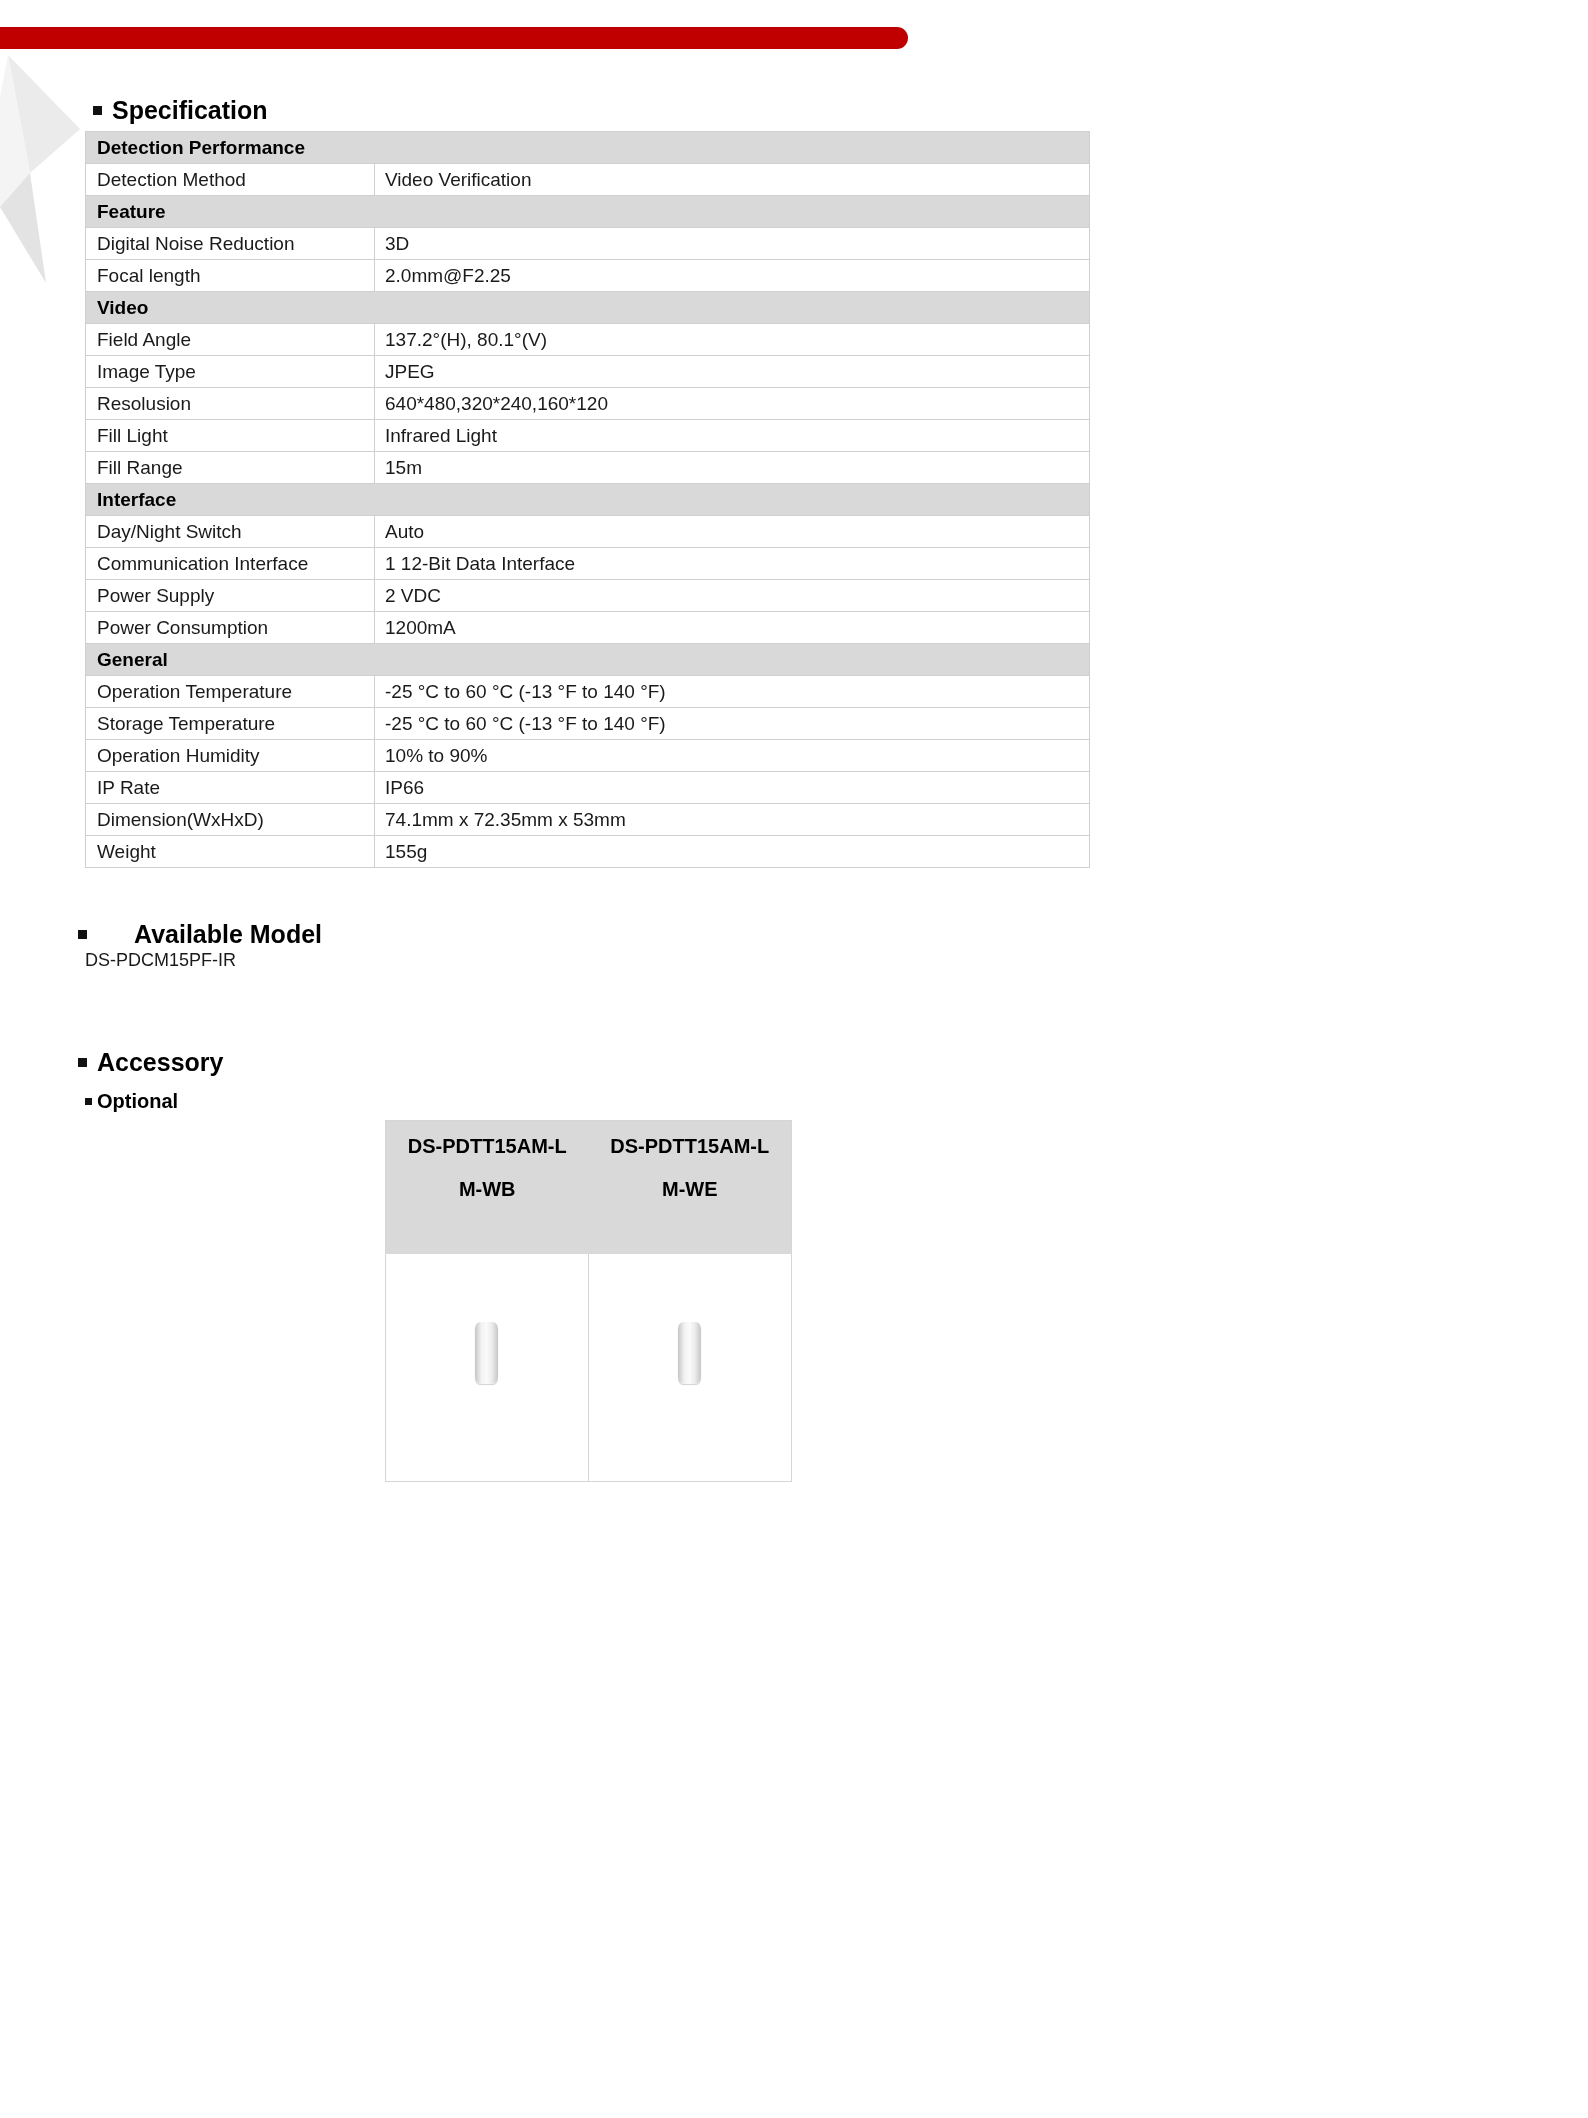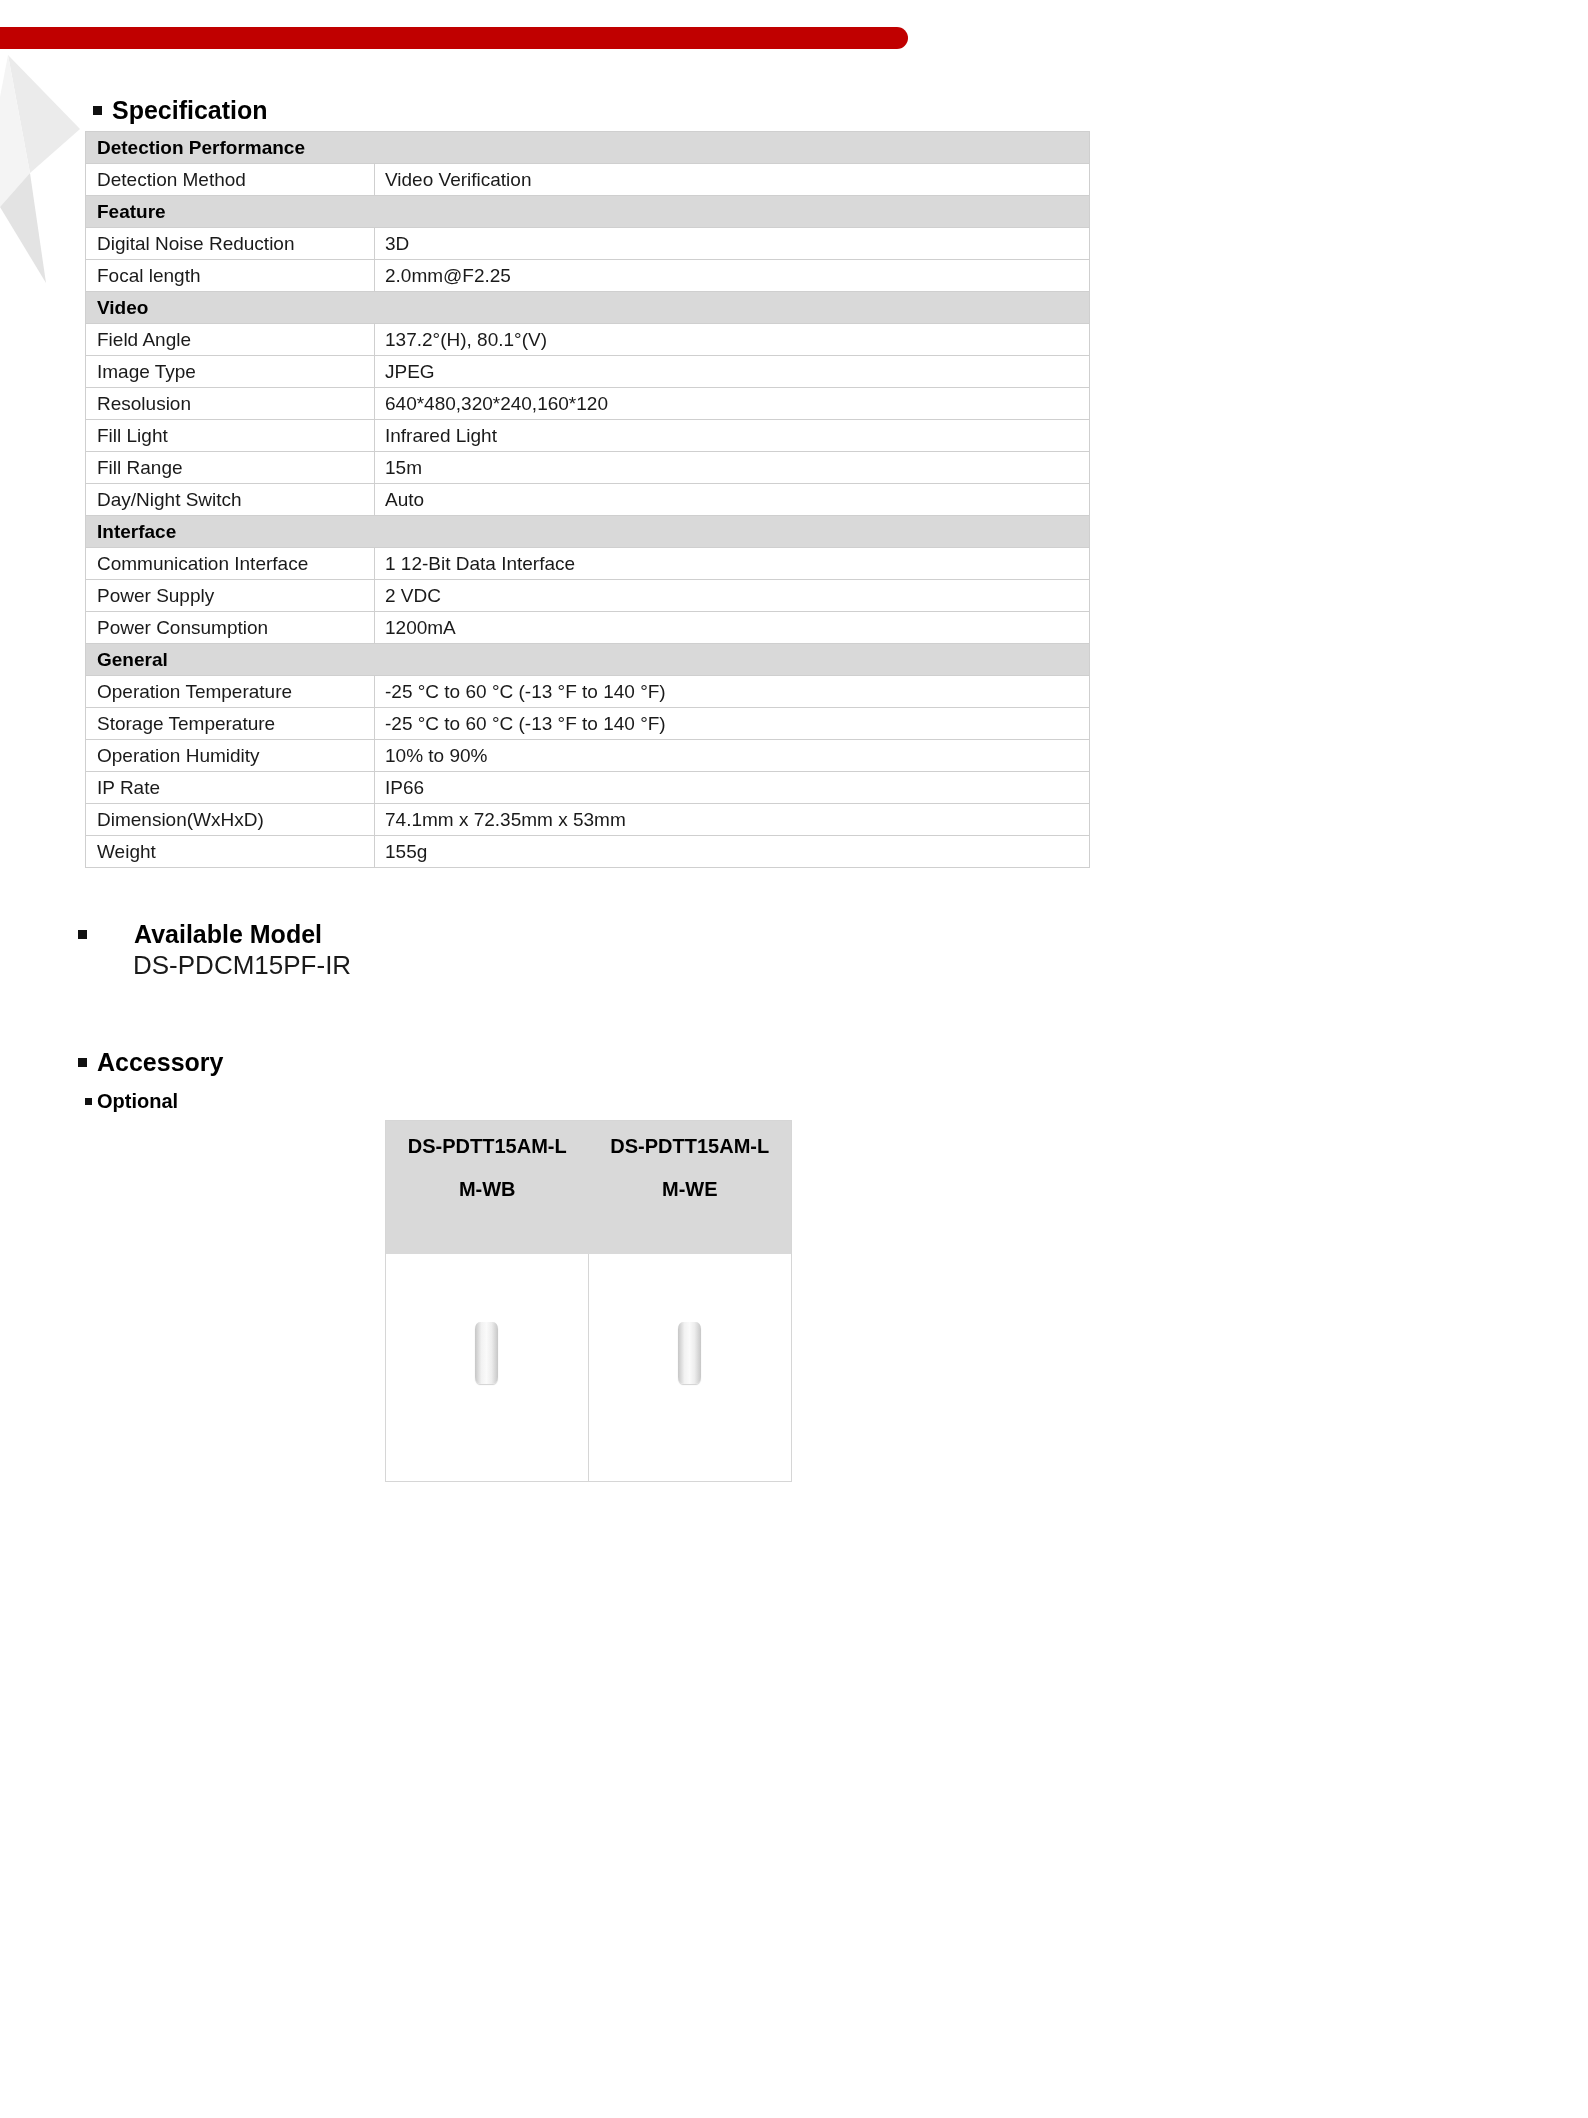--- a/index.html
+++ b/index.html
@@ -62,23 +62,22 @@
     text-align: right;
   }
   .h-text.sub {
     font-size: 20px;
   }
 
   .model-name {
     position: absolute;
     left: 85px;
     top: 950px;
-    font-size: 26px;
+    font-size: 18px;
     color: #1a1a1a;
-    margin-left: 48px;
   }
 
   
   #spec-table {
     position: absolute;
     left: 85px;
     top: 131px;
     width: 1005px;
     border-top: 1px solid #cfcfcf;
     border-left: 1px solid #cfcfcf;
@@ -223,26 +222,26 @@
       <div class="cell value-cell">640*480,320*240,160*120</div>
     </div>
     <div class="spec-row data">
       <div class="cell label-cell">Fill Light</div>
       <div class="cell value-cell">Infrared Light</div>
     </div>
     <div class="spec-row data">
       <div class="cell label-cell">Fill Range</div>
       <div class="cell value-cell">15m</div>
     </div>
+    <div class="spec-row section">
+      <div class="cell section-cell">Interface</div>
+    </div>
     <div class="spec-row data">
       <div class="cell label-cell">Day/Night Switch</div>
       <div class="cell value-cell">Auto</div>
-    </div>
-    <div class="spec-row section">
-      <div class="cell section-cell">Interface</div>
     </div>
     <div class="spec-row data">
       <div class="cell label-cell">Communication Interface</div>
       <div class="cell value-cell">1 12-Bit Data Interface</div>
     </div>
     <div class="spec-row data">
       <div class="cell label-cell">Power Supply</div>
       <div class="cell value-cell">2 VDC</div>
     </div>
     <div class="spec-row data">

